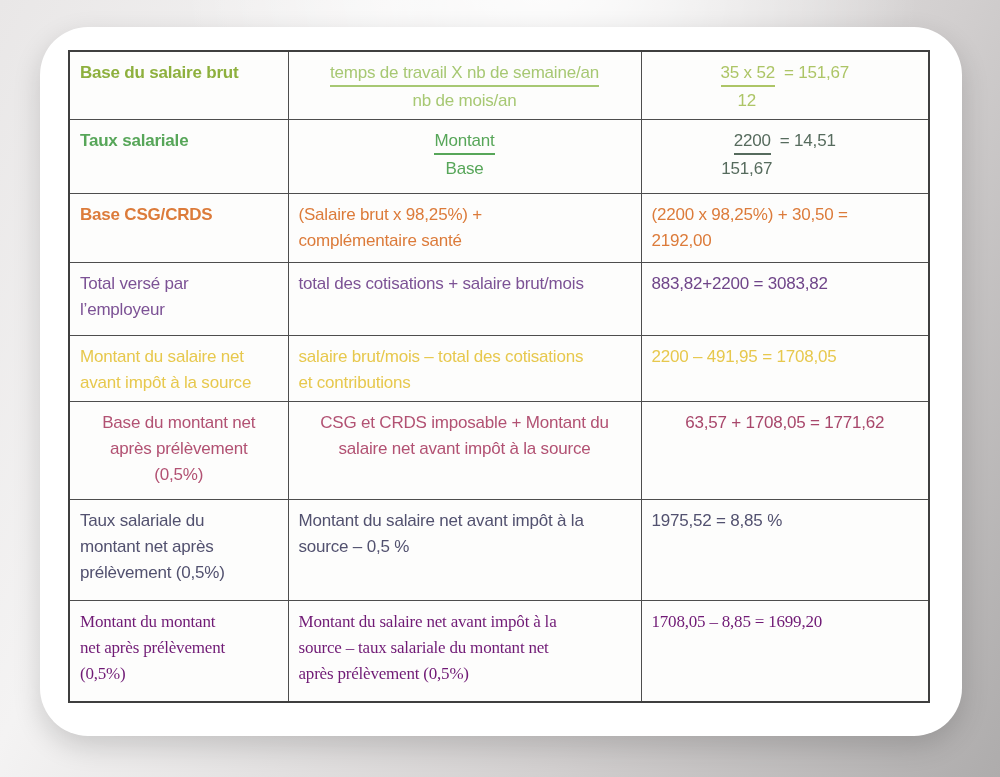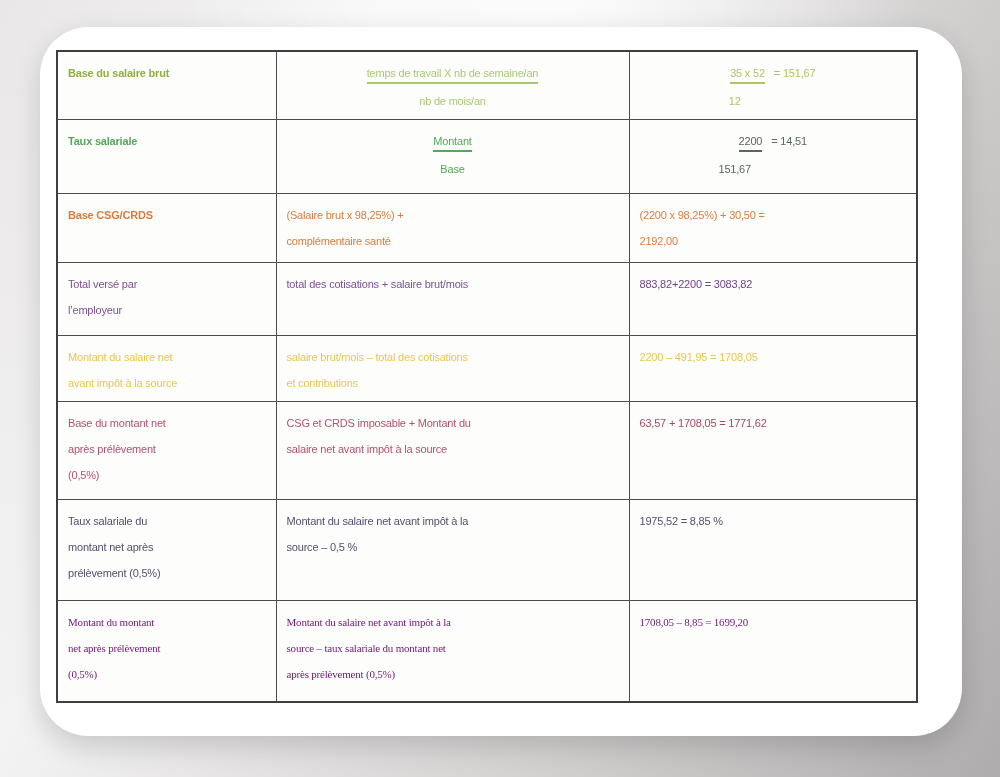--- a/index.html
+++ b/index.html
@@ -9,24 +9,24 @@
     background:
       radial-gradient(ellipse at 55% -12%, #ffffff 0%, rgba(255,255,255,0) 48%),
       linear-gradient(118deg,#e9e7e7 0%,#f4f3f3 28%,#d2cfcf 68%,#aeacac 100%);
   }
   .card{
     position:absolute;left:40px;top:27px;width:922px;height:709px;
     background:#ffffff;border-radius:48px;
     box-shadow:0 10px 28px rgba(0,0,0,0.16);
   }
   table.payroll{
-    position:absolute;left:16px;top:23px;
+    position:absolute;left:28px;top:23px;
     border-collapse:collapse;table-layout:fixed;
     width:860px;
-    font-size:11px;letter-spacing:-0.2px;
+    font-size:17px;letter-spacing:-0.2px;
     border:2px solid #3f3f3f;
   }
   td{
     border:1.6px solid #4d4d4d;
     vertical-align:top;
     padding:8px 10px 0 10px;
     line-height:26px;
     background:#fdfdfc;
   }
   col.c1{width:219px}
@@ -122,21 +122,21 @@
       </td>
       <td class="c2">
         <div class="line">salaire brut/mois – total des cotisations</div>
         <div class="line">et contributions</div>
       </td>
       <td class="c3">
         <div class="line">2200 – 491,95 = 1708,05</div>
       </td>
     </tr>
 
-    <tr style="color: rgb(178, 82, 115);">
+    <tr style="color: rgb(178, 82, 115); text-align: center;">
       <td class="c1">
         <div class="line">Base du montant net</div>
         <div class="line">après prélèvement</div>
         <div class="line">(0,5%)</div>
       </td>
       <td class="c2">
         <div class="line">CSG et CRDS imposable + Montant du</div>
         <div class="line">salaire net avant impôt à la source</div>
       </td>
       <td class="c3" style="color: rgb(168, 71, 107);">

